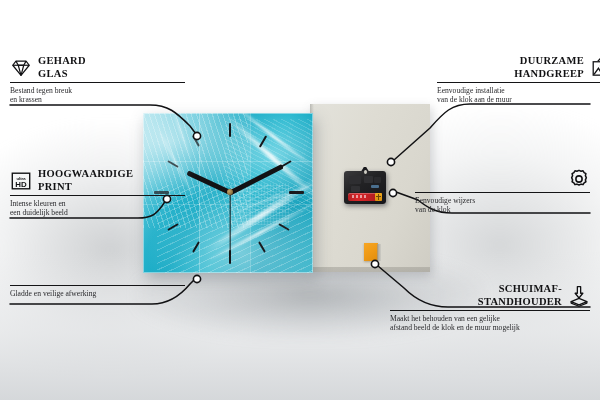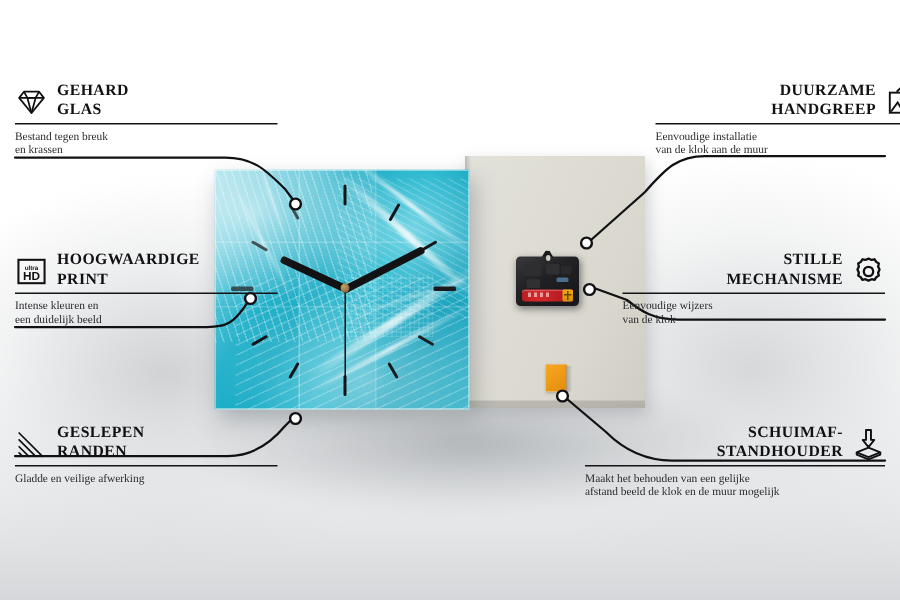--- a/index.html
+++ b/index.html
@@ -324,34 +324,20 @@
         <div class="co-title">HOOGWAARDIGE</div>
         <div class="co-title">PRINT</div>
       </div>
     </div>
     <div class="co-rule"></div>
     <div class="co-desc">Intense kleuren en
 een duidelijk beeld</div>
   </div>
 
   <div class="callout left" style="left:10px;top:283px;width:175px;">
-    <div class="co-head">
-      <svg class="co-ico" viewBox="0 0 24 24">
-        <g stroke="#111113" stroke-width="1.25" stroke-linecap="round">
-          <path d="M3 4 L20 21"></path>
-            <path d="M3 9 L15 21"></path>
-            <path d="M3 14 L10 21"></path>
-            <path d="M3 18.5 L5.5 21"></path>
-        </g>
-      </svg>
-      <div>
-        <div class="co-title">GESLEPEN</div>
-        <div class="co-title">RANDEN</div>
-      </div>
-    </div>
     <div class="co-rule"></div>
     <div class="co-desc">Gladde en veilige afwerking</div>
   </div>
 
   <div class="callout right" style="left:437px;top:55px;width:175px;">
     <div class="co-head">
       <div>
         <div class="co-title">DUURZAME</div>
         <div class="co-title">HANDGREEP</div>
       </div>
@@ -365,24 +351,20 @@
         </g>
       </svg>
     </div>
     <div class="co-rule"></div>
     <div class="co-desc">Eenvoudige installatie
 van de klok aan de muur</div>
   </div>
 
   <div class="callout right" style="left:415px;top:168px;width:175px;">
     <div class="co-head">
-      <div>
-        <div class="co-title">STILLE</div>
-        <div class="co-title">MECHANISME</div>
-      </div>
       <svg class="co-ico" viewBox="0 0 24 24">
         <g fill="none" stroke="#111113" stroke-width="1.7" stroke-linejoin="round">
           <path d="M12 2.6 l2.3 1.0 2.1 -0.5 1.2 1.9 1.9 1.2 -0.5 2.1 1.0 2.3 -1.0 2.3 0.5 2.1 -1.9 1.2 -1.2 1.9 -2.1 -0.5 -2.3 1.0 -2.3 -1.0 -2.1 0.5 -1.2 -1.9 -1.9 -1.2 0.5 -2.1 -1.0 -2.3 1.0 -2.3 -0.5 -2.1 1.9 -1.2 1.2 -1.9 2.1 0.5 Z"></path>
           <circle cx="12" cy="12" r="3.4"></circle>
         </g>
       </svg>
     </div>
     <div class="co-rule"></div>
     <div class="co-desc">Eenvoudige wijzers
 van de klok</div>

